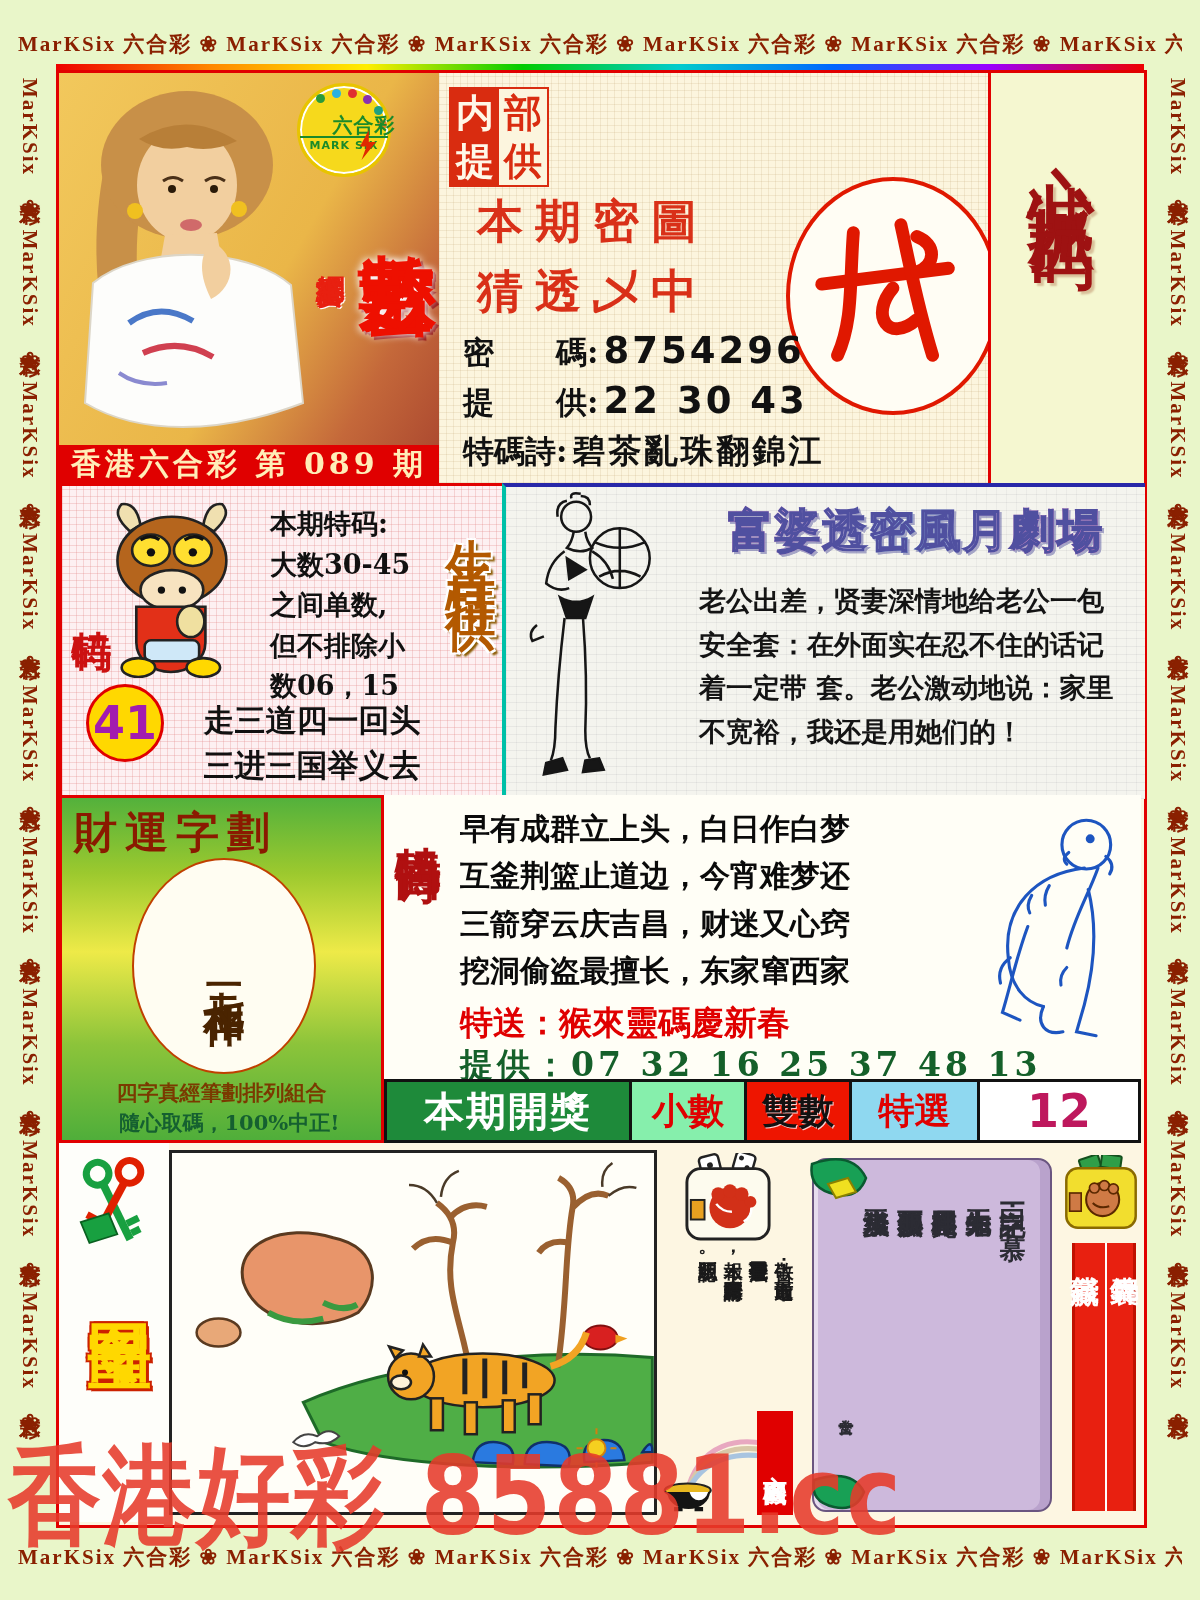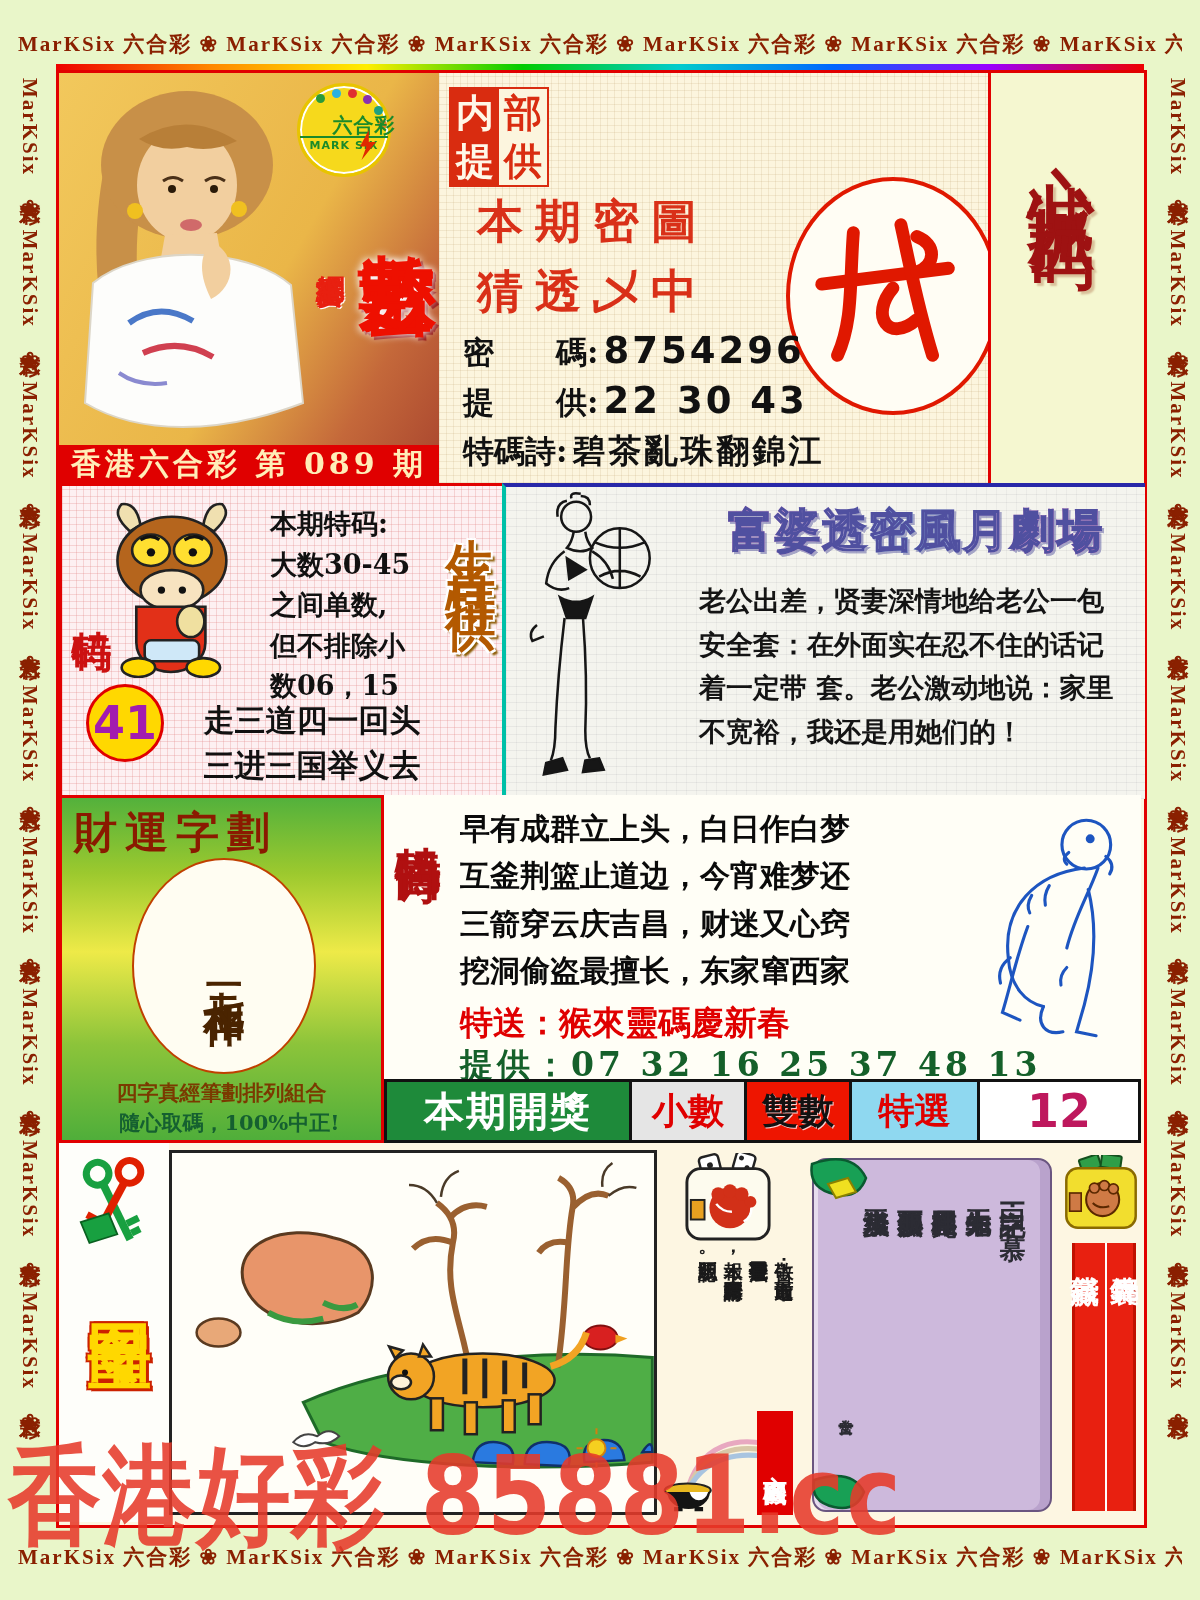--- a/index.html
+++ b/index.html
@@ -104,21 +104,21 @@
   .poem-label{position:absolute;left:12px;top:14px;writing-mode:vertical-rl;text-orientation:upright;
      color:#b01010;font:bold 46px "DejaVu Serif",serif;line-height:1;letter-spacing:6px;}
   .poem-lines{position:absolute;left:76px;top:10px;width:575px;
      font:bold 30px "DejaVu Serif",serif;color:#0a0a0a;line-height:1.58;}
   .special-line{position:absolute;left:76px;top:206px;font:bold 33px "DejaVu Serif",serif;color:#e00000;}
   .provide-line{position:absolute;left:76px;top:248px;font:bold 33px "DejaVu Serif",serif;color:#15602a;letter-spacing:4px;}
   .result-row{position:absolute;left:0;top:284px;width:757px;height:64px;display:flex;
      border:3px solid #111;box-sizing:border-box;}
   .result-row span{display:flex;align-items:center;justify-content:center;height:100%;box-sizing:border-box;}
   .c0{width:242px;background:#1e8a3a;color:#fff;font:bold 40px "DejaVu Serif",serif;letter-spacing:2px;}
-  .c1{width:115px;background:#e5e5e5;color:#e00000;font:bold 36px "DejaVu Serif",serif;border-left:3px solid #111;}
+  .c1{width:115px;background:#86efac;color:#e00000;font:bold 36px "DejaVu Serif",serif;border-left:3px solid #111;}
   .c2{width:105px;background:#ee1500;color:#111;font:bold 36px "DejaVu Serif",serif;border-left:3px solid #111;
       text-shadow:1px 1px 0 #ffd0d0;}
   .c3{width:128px;background:#8fd8f0;color:#e00000;font:bold 36px "DejaVu Serif",serif;border-left:3px solid #111;}
   .c4{flex:1;background:#fff;color:#be185d;font:bold 46px "DejaVu Sans",sans-serif;border-left:3px solid #111;}
   
   .treasure-col{left:59px;top:1143px;width:110px;height:379px;background:#fefefa;}
   .treasure-title{position:absolute;left:22px;top:130px;writing-mode:vertical-rl;text-orientation:upright;
      color:#ffd800;font:bold 64px "DejaVu Sans",sans-serif;line-height:1.22;
      text-shadow:3px 3px 0 #cc2200,-2px -2px 0 #cc2200,2px -2px 0 #cc2200,-2px 2px 0 #cc2200;}
   .tiger-box{left:169px;top:1150px;width:488px;height:365px;background:#fffef8;border:3px solid #222;box-sizing:border-box;}

